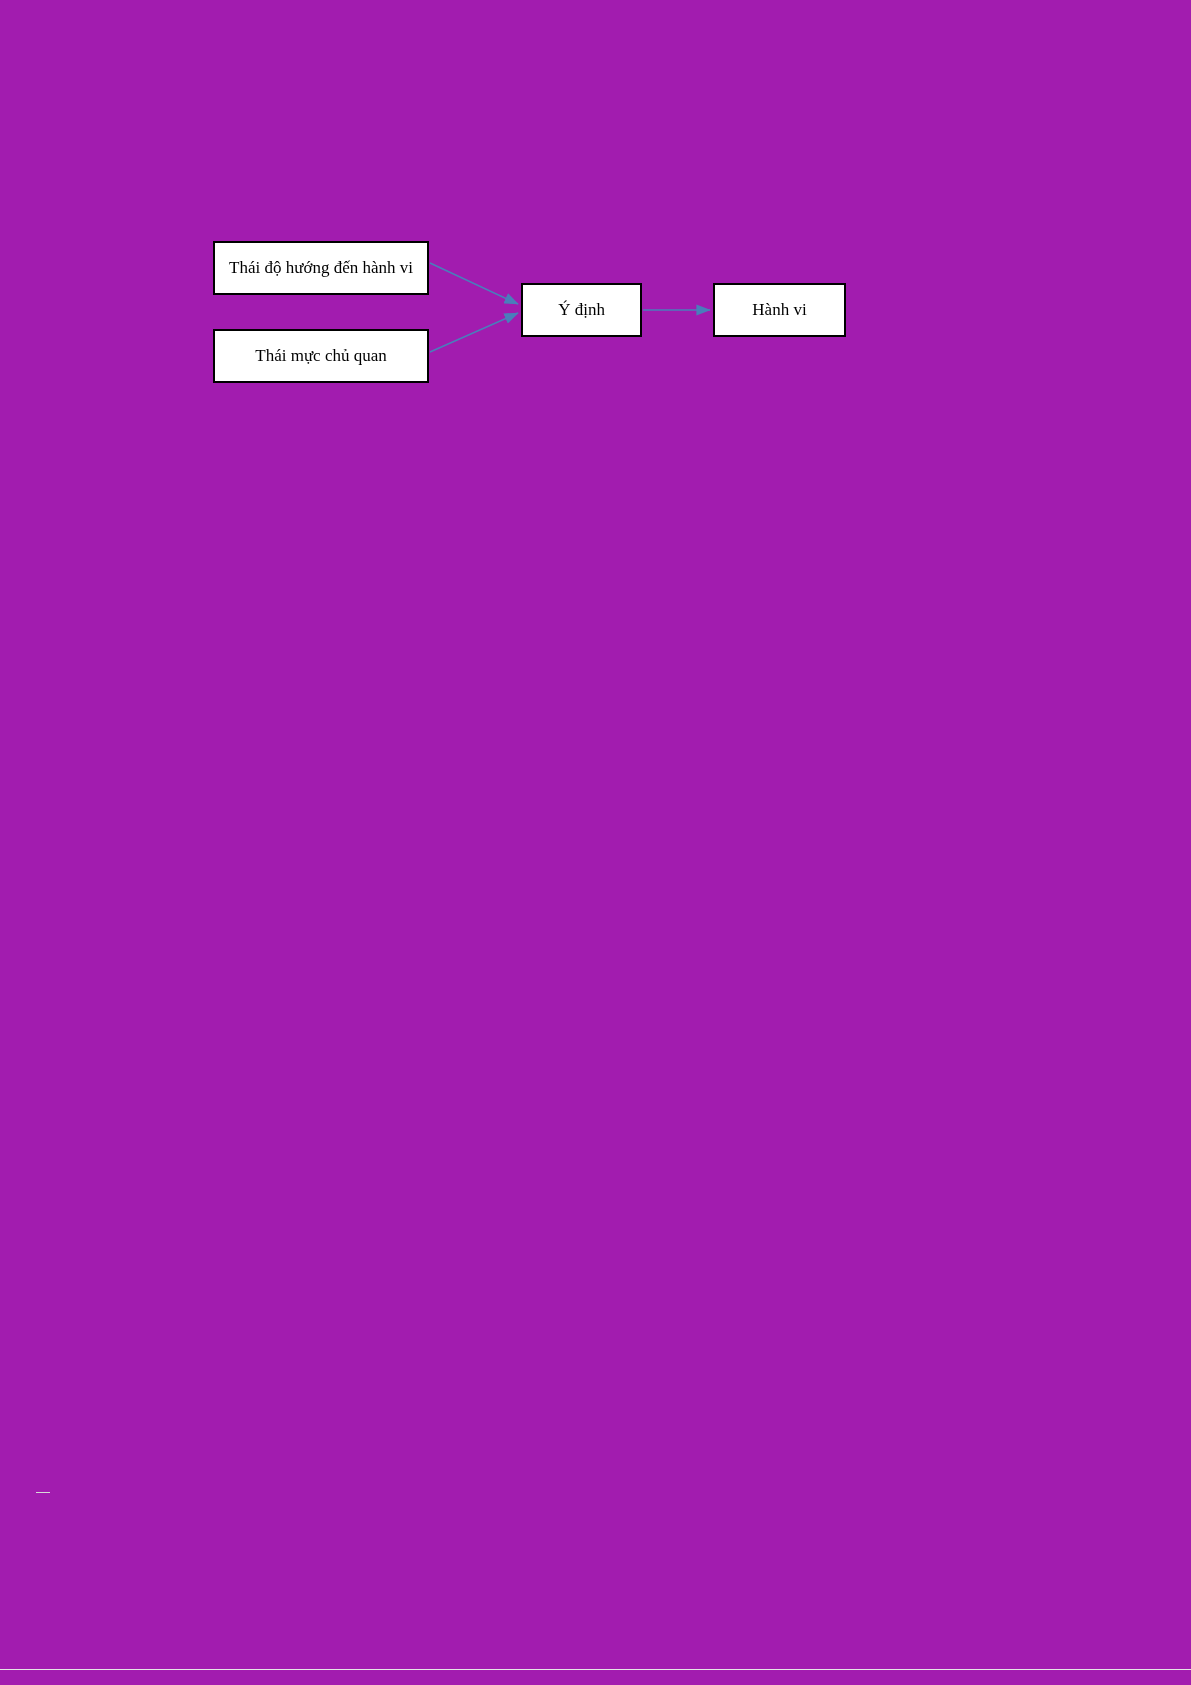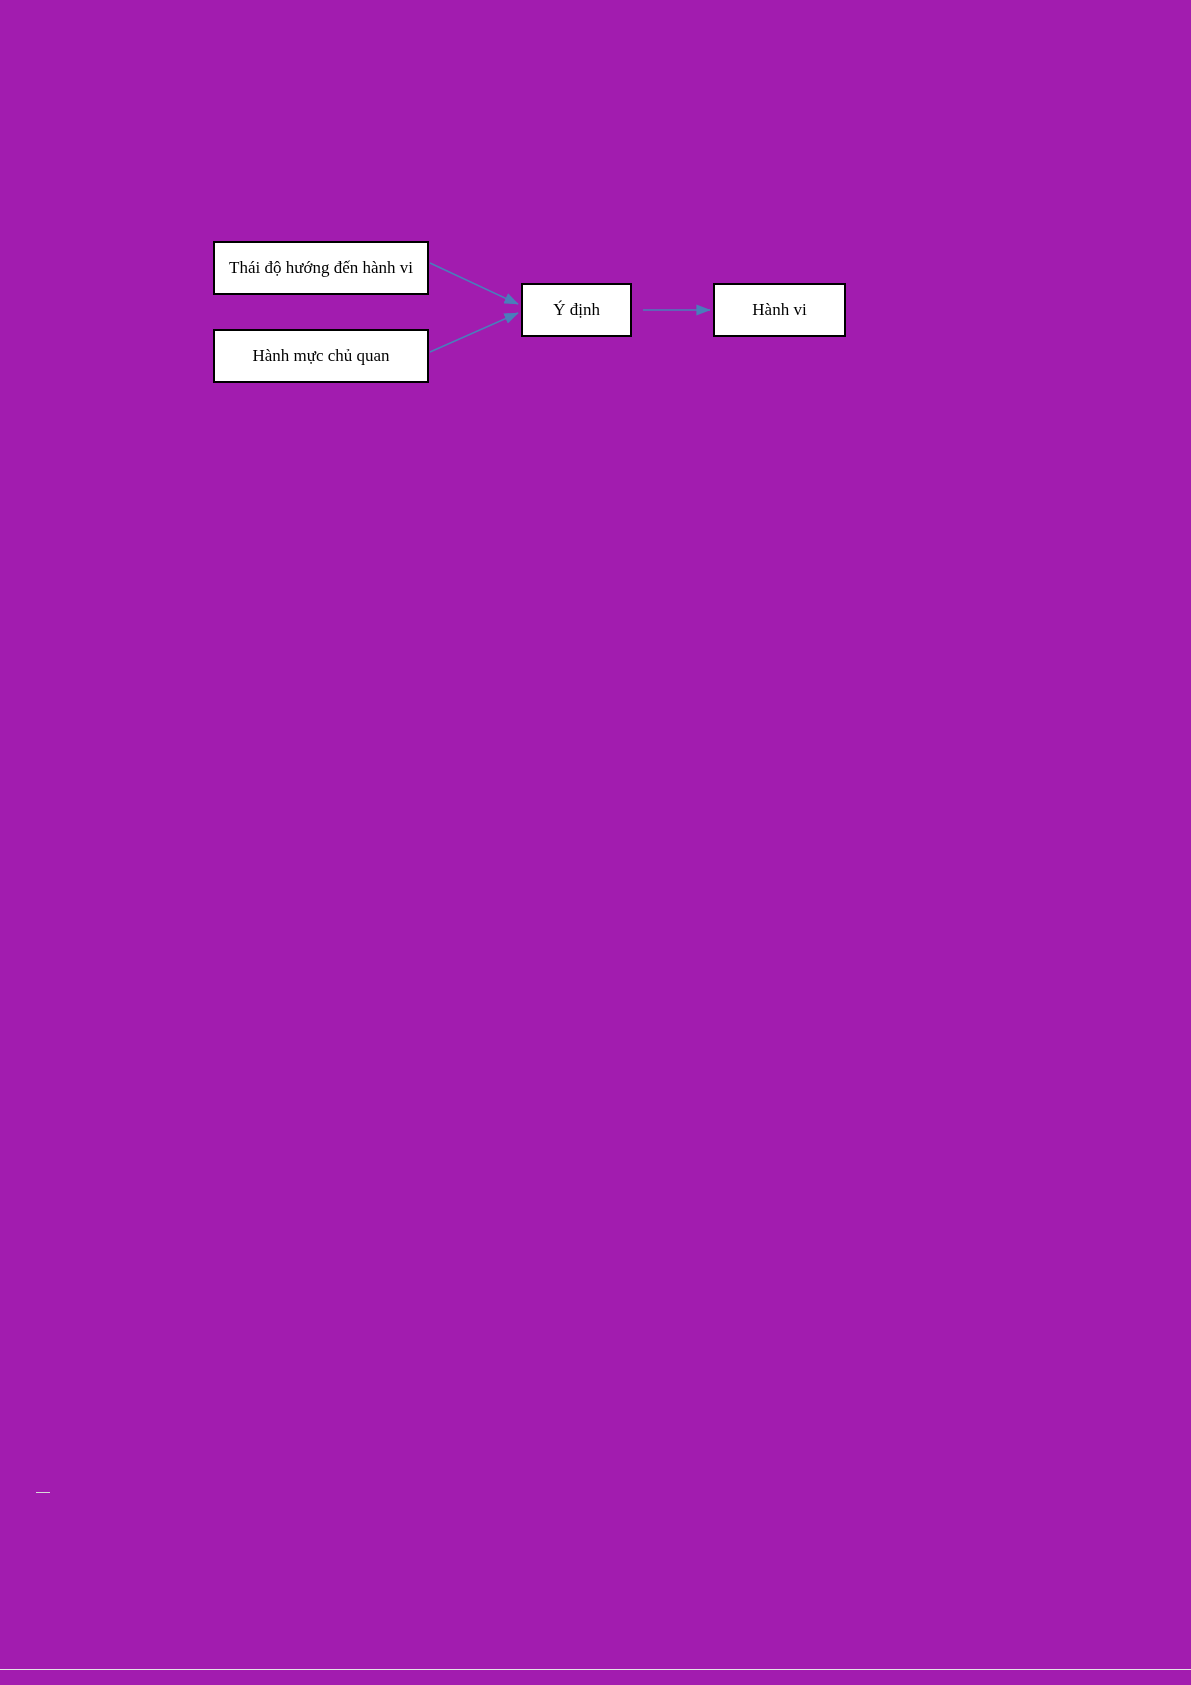--- a/index.html
+++ b/index.html
@@ -52,21 +52,21 @@
   }
   #node-subjective-norm {
     left: 213px;
     top: 329px;
     width: 216px;
     height: 54px;
   }
   #node-intention {
     left: 521px;
     top: 283px;
-    width: 111px;
+    width: 121px;
     height: 54px;
     text-align: right;
   }
   #node-behavior {
     left: 713px;
     top: 283px;
     width: 133px;
     height: 54px;
   }
   #arrows {
@@ -121,21 +121,21 @@
       <line x1="430" y1="263" x2="518" y2="304" stroke="#4a7ebb" stroke-width="1.6" marker-end="url(#arrowhead)"></line>
       <line x1="430" y1="352" x2="518" y2="313" stroke="#4a7ebb" stroke-width="1.6" marker-end="url(#arrowhead)"></line>
       <line x1="643" y1="310" x2="710" y2="310" stroke="#4a7ebb" stroke-width="1.6" marker-end="url(#arrowhead)"></line>
     </svg>
 
     <div class="node" id="node-attitude">
       <span>Thái độ hướng đến hành vi</span>
     </div>
 
     <div class="node" id="node-subjective-norm">
-      <span>Hành mực chủ quan</span>
+      <span>Thái mực chủ quan</span>
     </div>
 
     <div class="node" id="node-intention">
       <span>Ý định</span>
     </div>
 
     <div class="node" id="node-behavior">
       <span>Hành vi</span>
     </div>
 

